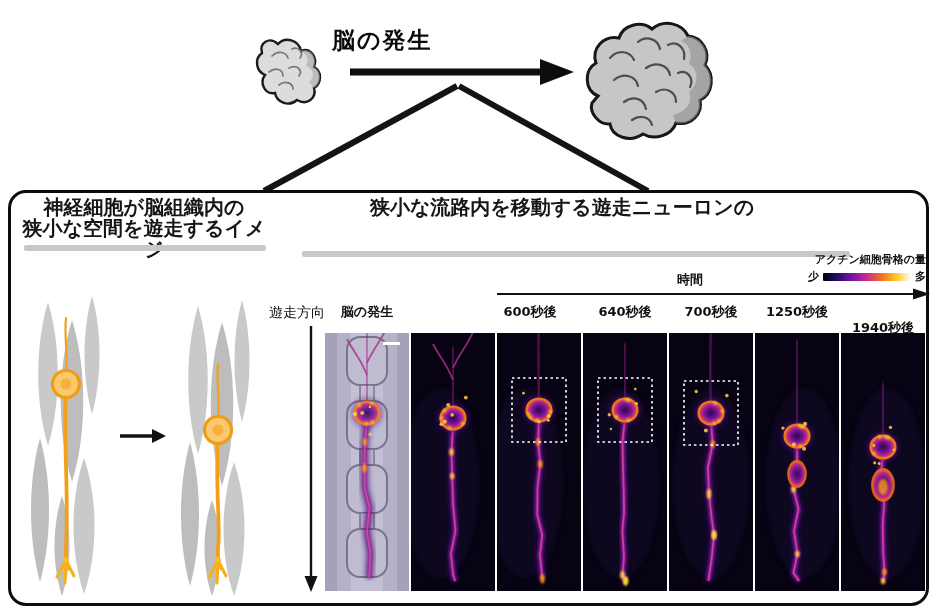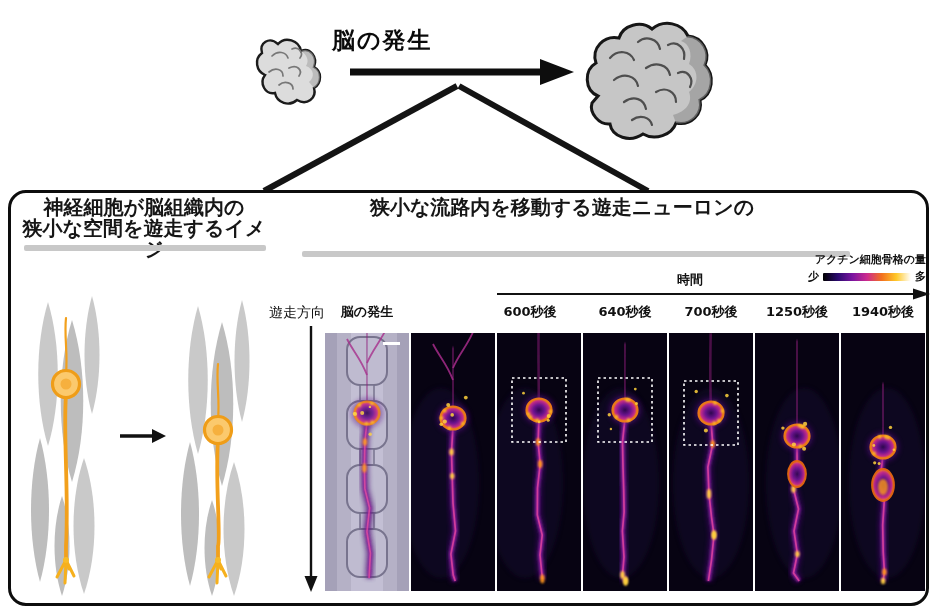--- a/index.html
+++ b/index.html
@@ -151,21 +151,21 @@
     <line x1="9" y1="0" x2="9" y2="252" stroke="#111" stroke-width="2.4"></line>
     <polygon points="2.5,250 15.5,250 9,266" fill="#111"></polygon>
   </svg>
 
   <div id="frame-labels">
       <div class="frame-label" style="left: 325px;">脳の発生</div>
       <div class="frame-label" style="left: 488px;">600秒後</div>
       <div class="frame-label" style="left: 583px;">640秒後</div>
       <div class="frame-label" style="left: 669px;">700秒後</div>
       <div class="frame-label" style="left: 755px;">1250秒後</div>
-      <div class="frame-label" style="left: 841px;">1940秒後</div>
+      <div class="frame-label" style="left: 841px; margin-top: 16px;">1940秒後</div>
     </div>
   <div id="panels">
       <div class="panel" style="left: 325px;"><svg width="84" height="258" viewBox="0 0 84 258">
           <defs>
             <filter id="b1p0" x="-60%" y="-60%" width="220%" height="220%">
               <feGaussianBlur stdDeviation="1.1"></feGaussianBlur>
             </filter>
             <filter id="b2p0" x="-90%" y="-90%" width="280%" height="280%">
               <feGaussianBlur stdDeviation="2.6"></feGaussianBlur>
             </filter>

